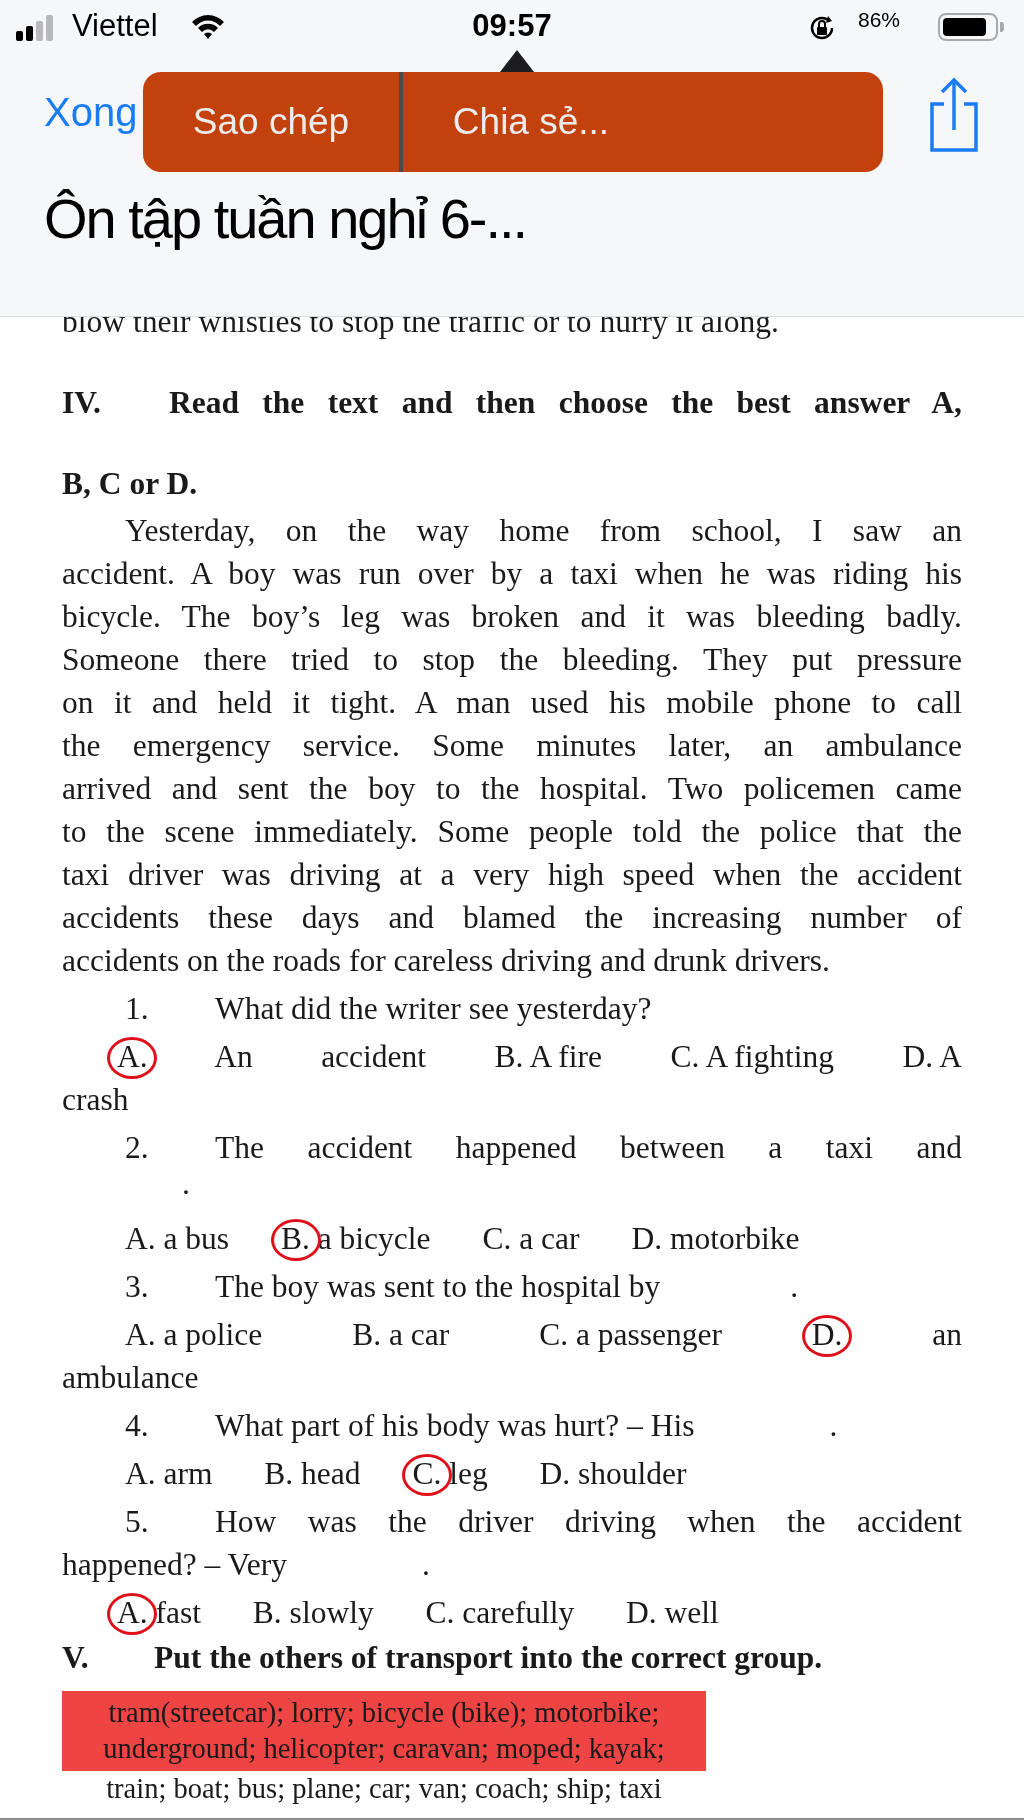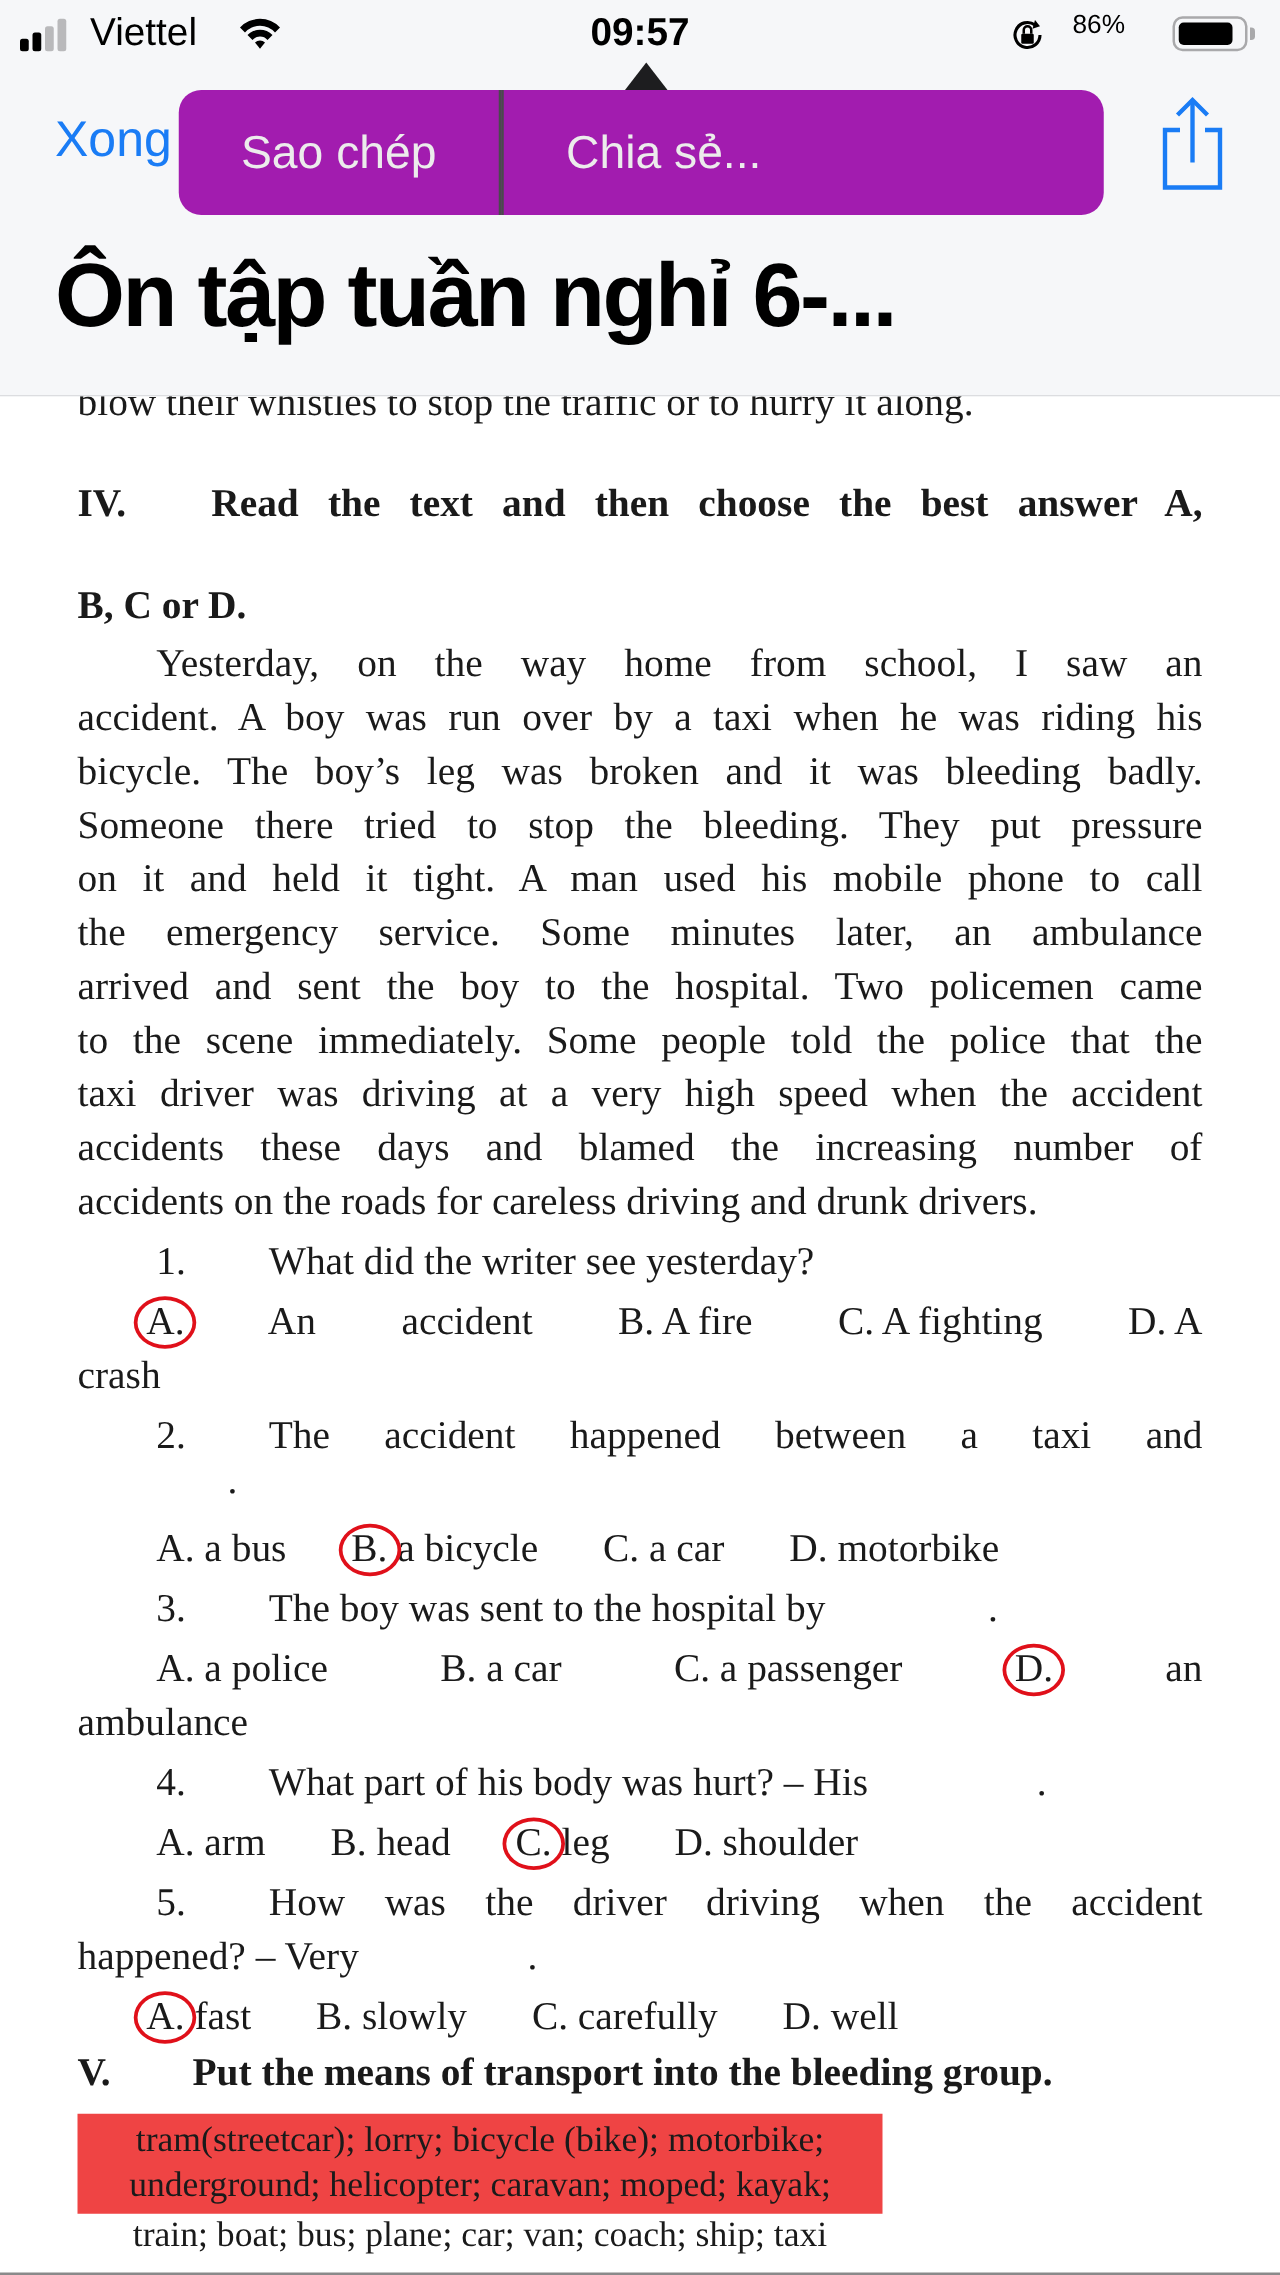--- a/index.html
+++ b/index.html
@@ -31,33 +31,33 @@
   .share-btn { position: absolute; left: 924px; top: 76px; width: 60px; height: 76px; }
 
   
   .menu-arrow {
     position: absolute; left: 500px; top: 50px; width: 0; height: 0;
     border-left: 17px solid transparent; border-right: 17px solid transparent;
     border-bottom: 22px solid #1d1d1f;
   }
   .context-menu {
     position: absolute; left: 143px; top: 72px; width: 740px; height: 100px;
-    background: #a21caf; border-radius: 18px; display: flex; overflow: hidden; z-index: 6;
+    background: #c2410c; border-radius: 18px; display: flex; overflow: hidden; z-index: 6;
   }
   .context-menu .item {
     display: flex; align-items: center; justify-content: center;
     color: #ececec; font-size: 37px; height: 100%;
   }
   .context-menu .sep { width: 2px; background: #4a4a4c; height: 100%; }
   .item-copy { width: 256px; }
   .item-lookup { width: 224px; }
   .item-share { width: 256px; }
 
   .doc-title {
-    position: absolute; left: 44px; top: 196px; font-size: 72px; font-weight: bold;
+    position: absolute; left: 44px; top: 186px; font-size: 56px; font-weight: normal;
     letter-spacing: -2px; color: #000; white-space: nowrap;
   }
 
   
   .doc {
     position: absolute; left: 62px; top: 300px; width: 900px;
     font-family: "Liberation Serif", serif; font-size: 31.5px; color: #1a1a1a;
     line-height: 43px;
   }
   .line { display: block; white-space: nowrap; }
@@ -209,21 +209,21 @@
     <span class="line indent" style="margin-top:5px;padding-left:55px;">
       <span class="opt circled">A.</span>
       <span>fast</span><span class="gap8"></span>
       <span class="opt">B. slowly</span><span class="gap8"></span>
       <span class="opt">C. carefully</span><span class="gap8"></span>
       <span class="opt">D. well</span>
     </span>
   </div>
 
   <span class="line bold" style="margin-top:2px;">
-    <span style="display:inline-block;width:92px;">V.</span><span>Put the means of transport into the bleeding group.</span>
+    <span style="display:inline-block;width:92px;">V.</span><span>Put the others of transport into the correct group.</span>
   </span>
 
   <div class="word-bank">
     <div class="wb-hl">
       <span class="line" style="padding-top:4px;">tram(streetcar); lorry; bicycle (bike); motorbike;</span>
       <span class="line" style="padding-bottom:4px;">underground; helicopter; caravan; moped; kayak;</span>
     </div>
     <span class="line">train; boat; bus; plane; car; van; coach; ship; taxi</span>
   </div>
 

